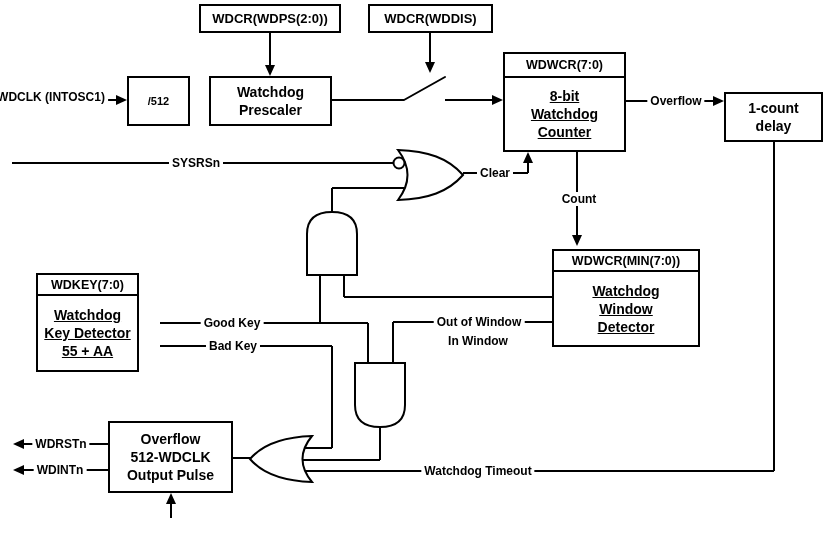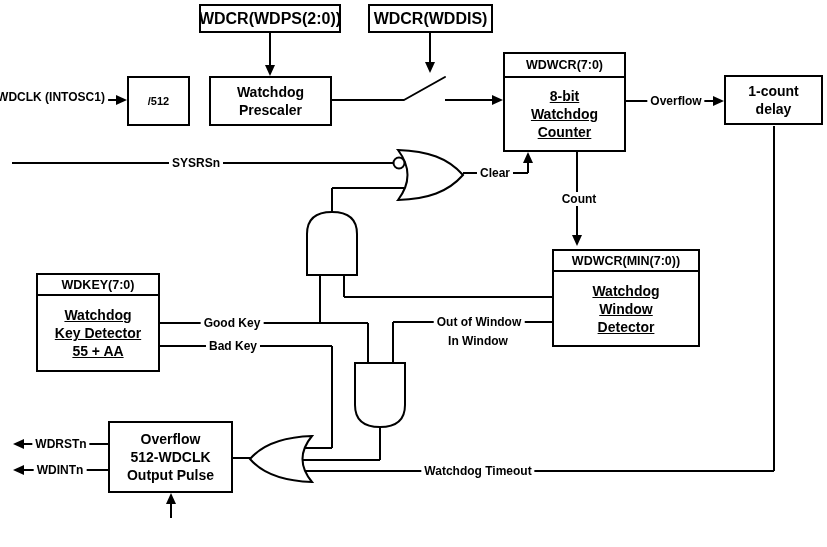--- a/index.html
+++ b/index.html
@@ -7,21 +7,21 @@
     position:relative;width:827px;height:547px;background:#ffffff;
     font-family:"Liberation Sans",sans-serif;color:#000;overflow:hidden;
   }
   .canvas svg{position:absolute;left:0;top:0;z-index:1;}
   .box{
     position:absolute;box-sizing:border-box;border:2px solid #000;background:#fff;
     display:flex;flex-direction:column;align-items:center;justify-content:center;
     font-weight:bold;text-align:center;z-index:2;
   }
   .box span{display:block;}
-  .reg1{font-size:16px;}
+  .reg1{font-size:13px;}
   .body14 span{font-size:14px;line-height:18px;}
   .split{justify-content:flex-start;}
   .reg-hdr{
     width:100%;box-sizing:border-box;border-bottom:2px solid #000;
     font-size:12.5px;display:flex;align-items:center;justify-content:center;flex:0 0 auto;
   }
   .split .bdy{flex:1 1 auto;display:flex;flex-direction:column;align-items:center;justify-content:center;width:100%;text-decoration:underline;}
   .lbl{
     position:absolute;transform:translate(-50%,-50%);background:#fff;
     padding:0 3px;font-size:12px;font-weight:bold;white-space:nowrap;z-index:3;
@@ -146,26 +146,26 @@
     <div class="reg-hdr" style="height:24px;">
       <span>WDWCR(7:0)</span>
     </div>
     <div class="bdy body14">
       <span>8-bit</span>
       <span>Watchdog</span>
       <span>Counter</span>
     </div>
   </div>
 
-  <div class="box body14" style="left:724px;top:75px;width:99px;height:50px;">
+  <div class="box body14" style="left:724px;top:92px;width:99px;height:50px;">
     <span>1-count</span>
     <span>delay</span>
   </div>
 
-  <div class="box split" style="left:36px;top:273px;width:124px;height:99px;text-align:center;">
+  <div class="box split" style="left:36px;top:273px;width:103px;height:99px;text-align:center;">
     <div class="reg-hdr" style="height:21px;">
       <span>WDKEY(7:0)</span>
     </div>
     <div class="bdy body14">
       <span>Watchdog</span>
       <span>Key Detector</span>
       <span>55 + AA</span>
     </div>
   </div>
 

